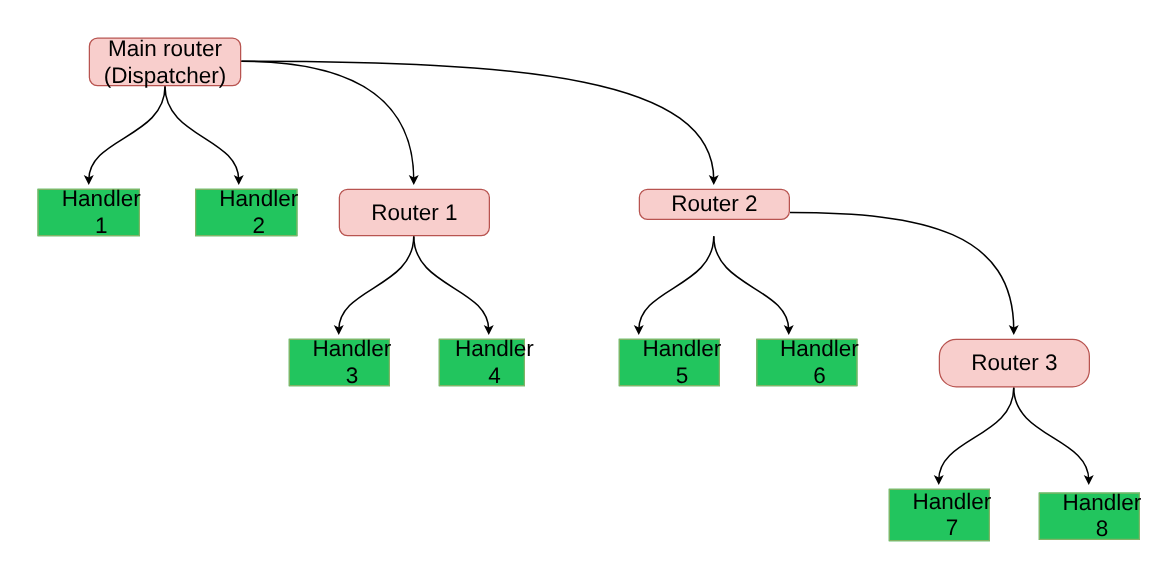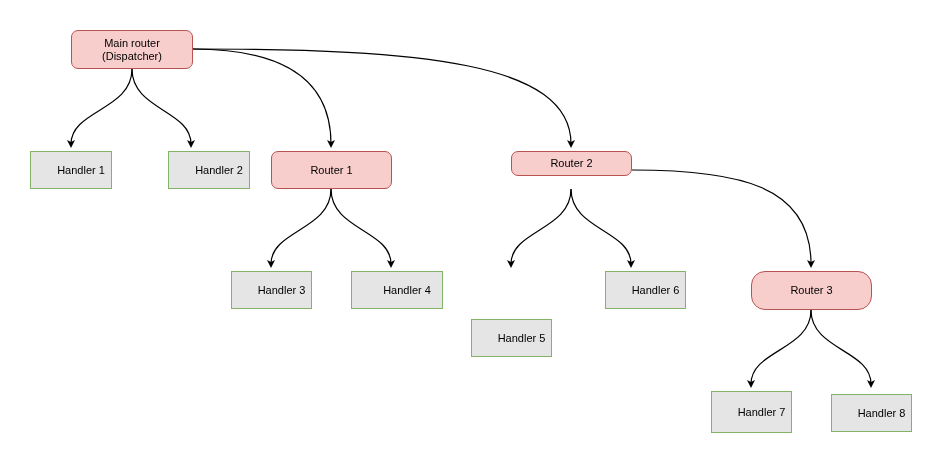--- a/index.html
+++ b/index.html
@@ -26,31 +26,31 @@
   }
   .node {
     position: absolute;
     box-sizing: border-box;
     display: flex;
     align-items: center;
     justify-content: center;
     text-align: center;
     line-height: 1.15;
     color: #000000;
-    font-size: 11px;
+    font-size: 18px;
     font-family: "Liberation Sans", sans-serif;
     z-index: 2;
   }
   .node.router {
     background: #f8cecc;
     border: 1px solid #b85450;
     border-radius: 7px;
   }
   .node.handler {
-    background: #e5e5e5;
+    background: #22c55e;
     border: 1px solid #82b366;
     border-radius: 0;
     padding-left: 20px;
   }
   .node .label {
     display: block;
     white-space: pre-line;
     padding: 0 4px;
   }
 </style>
@@ -79,36 +79,36 @@
       </g>
   </svg>
   <div id="node-layer">
       <div class="node router" style="left: 71px; top: 30px; width: 122px; height: 39px;">
         <span class="label">Main router
 (Dispatcher)</span>
       </div>
       <div class="node handler" style="left: 30px; top: 151px; width: 82px; height: 38px;">
         <span class="label">Handler 1</span>
       </div>
-      <div class="node handler" style="left: 168px; top: 151px; width: 82px; height: 38px;">
+      <div class="node handler" style="left: 156px; top: 151px; width: 82px; height: 38px;">
         <span class="label">Handler 2</span>
       </div>
       <div class="node router" style="left: 271px; top: 151px; width: 121px; height: 38px;">
         <span class="label">Router 1</span>
       </div>
       <div class="node router" style="left: 511px; top: 151px; width: 121px; height: 25px;">
         <span class="label">Router 2</span>
       </div>
       <div class="node handler" style="left: 231px; top: 271px; width: 81px; height: 38px;">
         <span class="label">Handler 3</span>
       </div>
-      <div class="node handler" style="left: 351px; top: 271px; width: 92px; height: 38px; text-align: center;">
+      <div class="node handler" style="left: 351px; top: 271px; width: 69px; height: 38px; text-align: center;">
         <span class="label">Handler 4</span>
       </div>
-      <div class="node handler" style="left: 471px; top: 271px; width: 81px; height: 38px; margin-top: 48px;">
+      <div class="node handler" style="left: 495px; top: 271px; width: 81px; height: 38px;">
         <span class="label">Handler 5</span>
       </div>
       <div class="node handler" style="left: 591px; top: 271px; width: 81px; height: 38px; margin-left: 14px;">
         <span class="label">Handler 6</span>
       </div>
       <div class="node router" style="left: 751px; top: 271px; width: 121px; height: 39px; border-radius: 14px;">
         <span class="label">Router 3</span>
       </div>
       <div class="node handler" style="left: 711px; top: 391px; width: 81px; height: 42px;">
         <span class="label">Handler 7</span>

